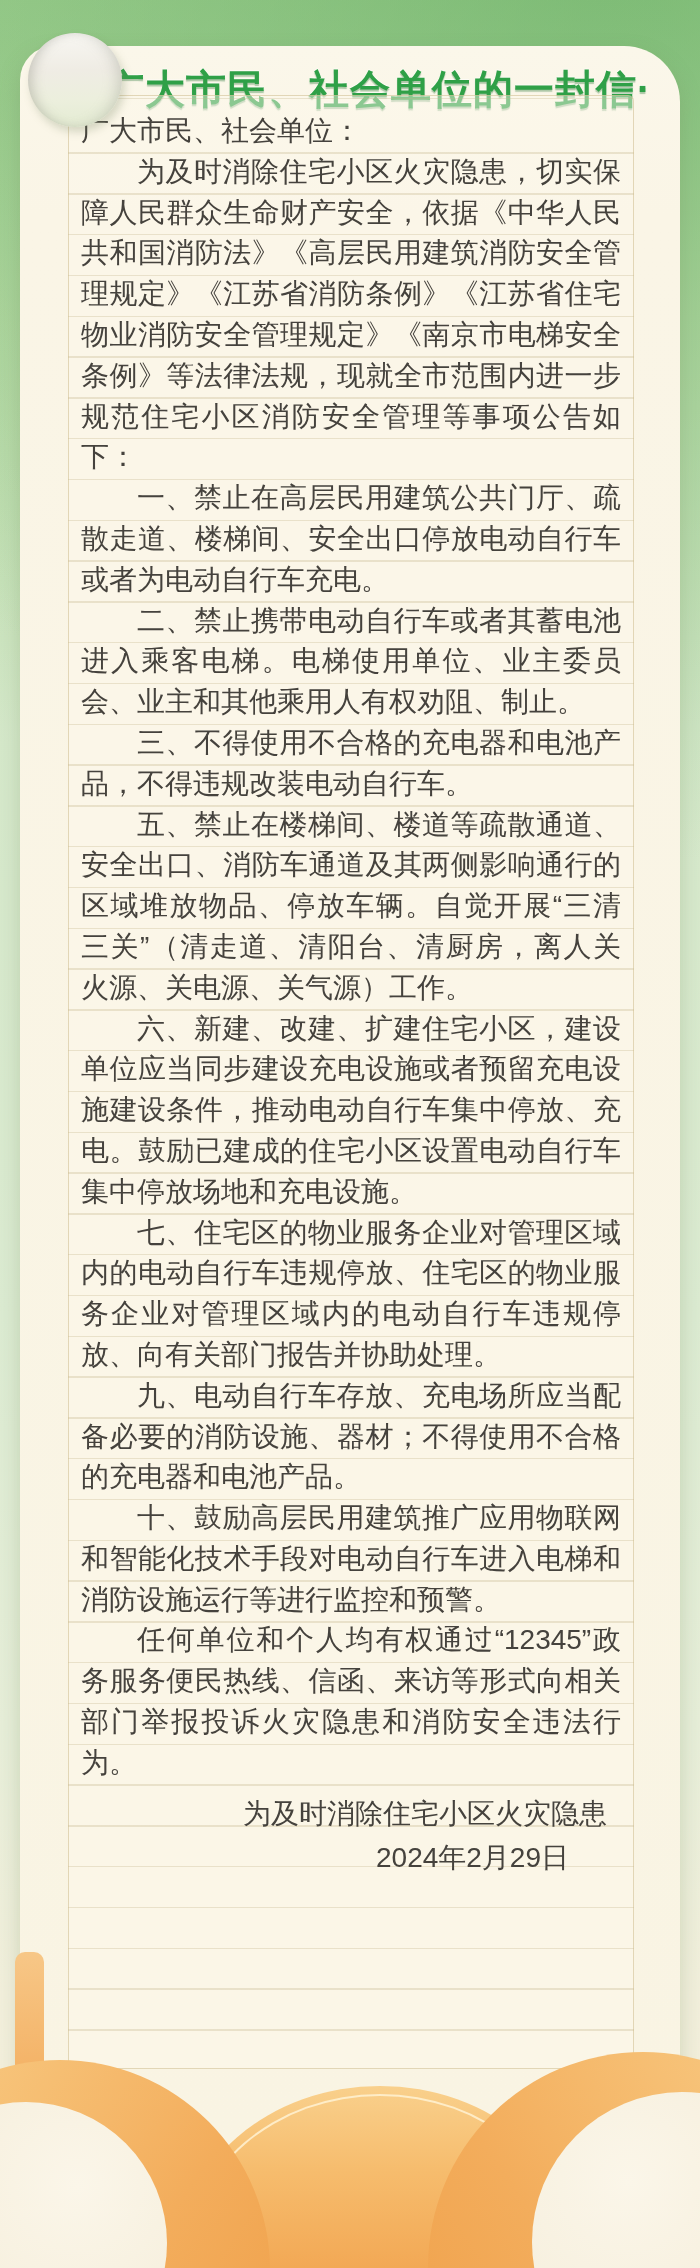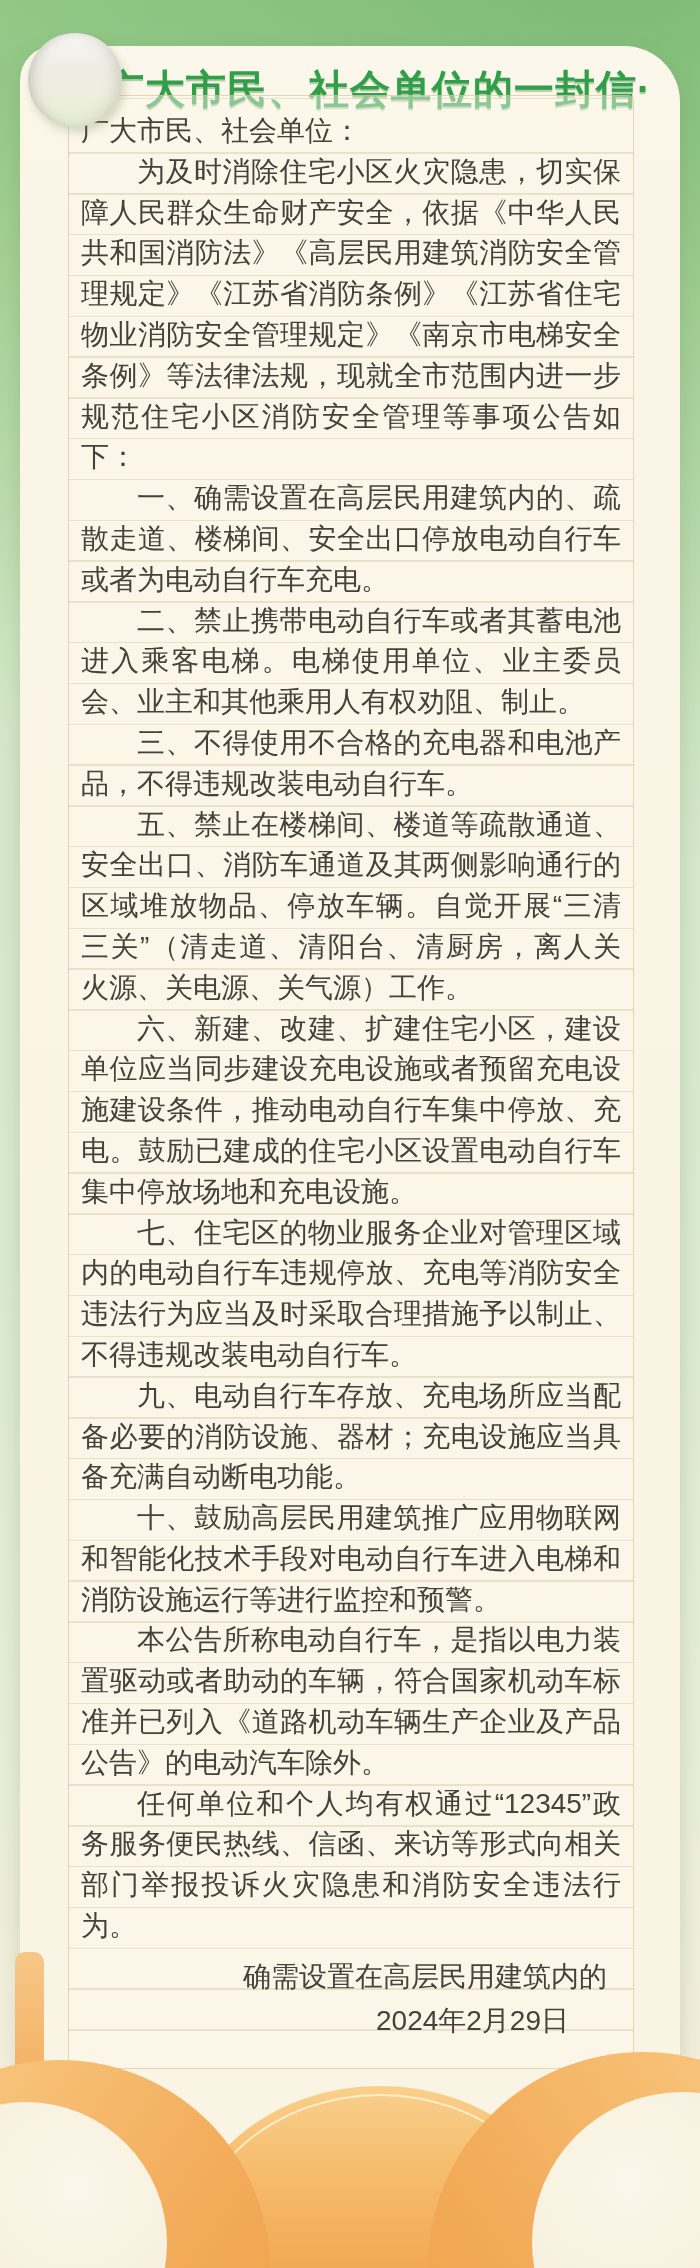--- a/index.html
+++ b/index.html
@@ -93,33 +93,32 @@
 <body>
 
 <div class="card">
   <h1 class="title">·告广大市民、社会单位的一封信·</h1>
 
   <div class="panel">
     <div class="text-area">
       <p class="salutation">广大市民、社会单位：</p>
       <div class="paras">
           <p>为及时消除住宅小区火灾隐患，切实保障人民群众生命财产安全，依据《中华人民共和国消防法》《高层民用建筑消防安全管理规定》《江苏省消防条例》《江苏省住宅物业消防安全管理规定》《南京市电梯安全条例》等法律法规，现就全市范围内进一步规范住宅小区消防安全管理等事项公告如下：</p>
-          <p>一、确需设置在高层民用建筑内的、疏散走道、楼梯间、安全出口停放电动自行车或者为电动自行车充电。</p>
+          <p>一、禁止在高层民用建筑公共门厅、疏散走道、楼梯间、安全出口停放电动自行车或者为电动自行车充电。</p>
           <p>二、禁止携带电动自行车或者其蓄电池进入乘客电梯。电梯使用单位、业主委员会、业主和其他乘用人有权劝阻、制止。</p>
           <p>三、不得使用不合格的充电器和电池产品，不得违规改装电动自行车。</p>
           <p>五、禁止在楼梯间、楼道等疏散通道、安全出口、消防车通道及其两侧影响通行的区域堆放物品、停放车辆。自觉开展“三清三关”（清走道、清阳台、清厨房，离人关火源、关电源、关气源）工作。</p>
           <p>六、新建、改建、扩建住宅小区，建设单位应当同步建设充电设施或者预留充电设施建设条件，推动电动自行车集中停放、充电。鼓励已建成的住宅小区设置电动自行车集中停放场地和充电设施。</p>
-          <p>七、住宅区的物业服务企业对管理区域内的电动自行车违规停放、充电等消防安全违法行为应当及时采取合理措施予以制止、不得违规改装电动自行车。</p>
-          <p>九、电动自行车存放、充电场所应当配备必要的消防设施、器材；充电设施应当具备充满自动断电功能。</p>
+          <p>七、住宅区的物业服务企业对管理区域内的电动自行车违规停放、住宅区的物业服务企业对管理区域内的电动自行车违规停放、向有关部门报告并协助处理。</p>
+          <p>九、电动自行车存放、充电场所应当配备必要的消防设施、器材；不得使用不合格的充电器和电池产品。</p>
           <p>十、鼓励高层民用建筑推广应用物联网和智能化技术手段对电动自行车进入电梯和消防设施运行等进行监控和预警。</p>
-          <p>本公告所称电动自行车，是指以电力装置驱动或者助动的车辆，符合国家机动车标准并已列入《道路机动车辆生产企业及产品公告》的电动汽车除外。</p>
           <p>任何单位和个人均有权通过“12345”政务服务便民热线、信函、来访等形式向相关部门举报投诉火灾隐患和消防安全违法行为。</p>
         </div>
       <div class="sign-block">
-        <p class="signature">确需设置在高层民用建筑内的</p>
+        <p class="signature">为及时消除住宅小区火灾隐患</p>
         <p class="date">2024年2月29日</p>
       </div>
     </div>
   </div>
 </div>
 
 <div class="curl"></div>
 <div class="strip-left"></div>
 <div class="dome-center"></div>
 <div class="arc-left"></div>

